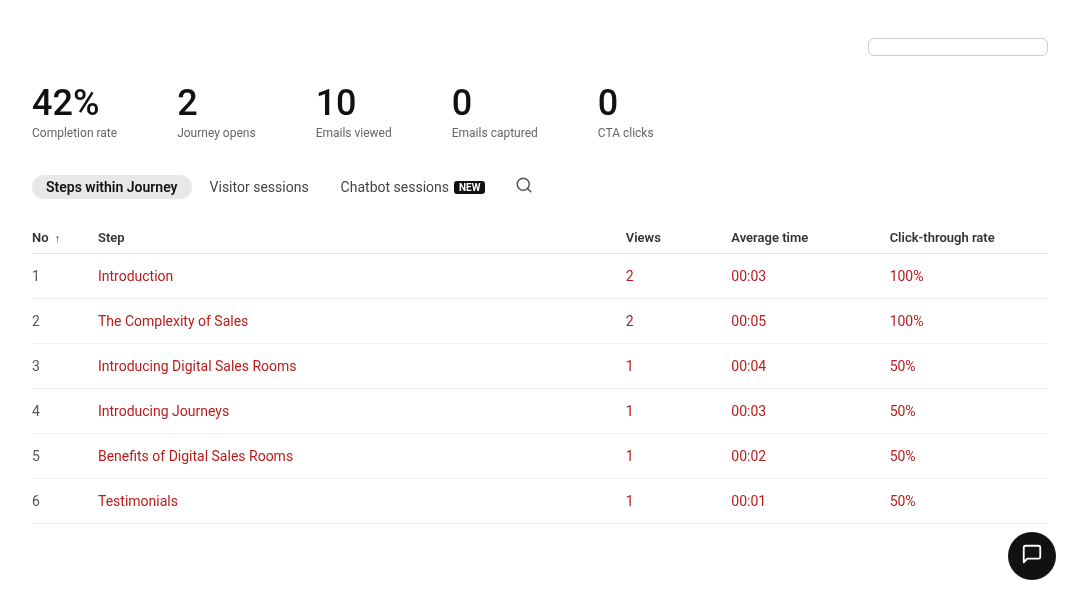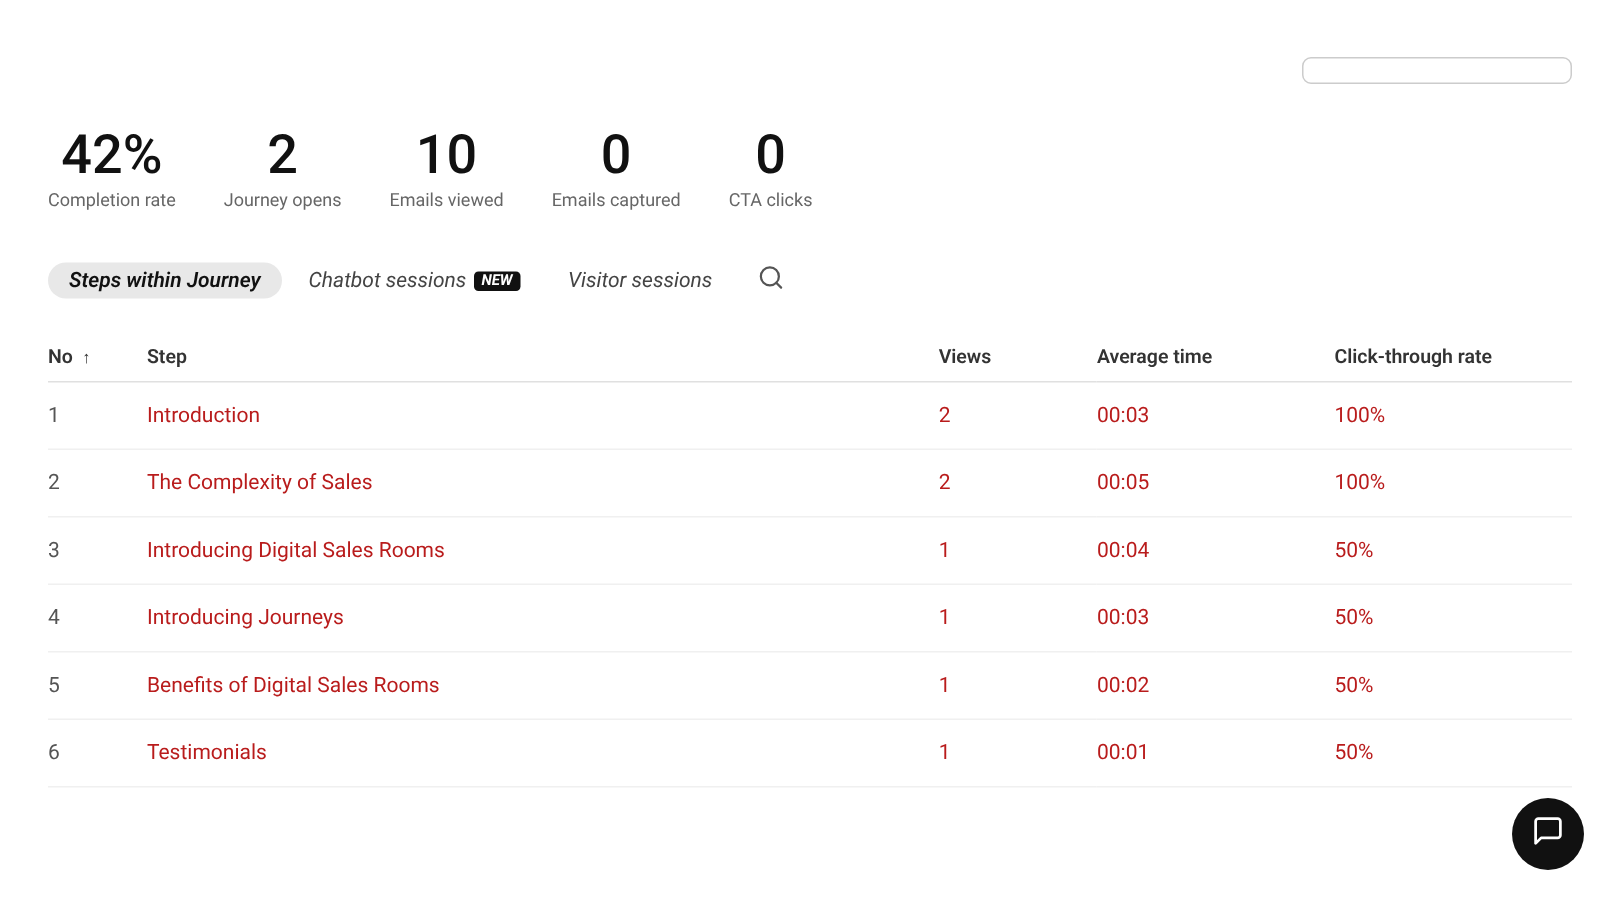--- a/index.html
+++ b/index.html
@@ -57,23 +57,22 @@
       background: #fff;
       cursor: pointer;
       min-width: 180px;
       justify-content: space-between;
       margin-top: 6px;
     }
 
     
     .stats-row {
       display: flex;
-      gap: 32px;
+      gap: 60px;
       margin-bottom: 32px;
-      text-align: center;
     }
     .stat-item {}
     .stat-value {
       font-size: 36px;
       font-weight: 500;
       color: #111;
       line-height: 1.1;
     }
     .stat-label {
       font-size: 12px;
@@ -90,21 +89,20 @@
     }
     .tab {
       padding: 4px 14px;
       border-radius: 20px;
       font-size: 14px;
       cursor: pointer;
       color: #444;
       background: transparent;
       border: none;
       font-family: inherit;
-      font-style: italic;
     }
     .tab.active {
       background: #e8e8e8;
       color: #111;
       font-weight: 600;
     }
     .tab-new-badge {
       background: #111;
       color: #fff;
       font-size: 10px;
@@ -220,22 +218,22 @@
       <div class="stat-label">Emails captured</div>
     </div>
       <div class="stat-item">
       <div class="stat-value">0</div>
       <div class="stat-label">CTA clicks</div>
     </div>
     </div>
 
   <div class="tabs-row">
   <button class="tab active">Steps within Journey</button>
+      <button class="tab">Visitor sessions</button>
       <button class="tab">Chatbot sessions<span class="tab-new-badge">NEW</span></button>
-      <button class="tab">Visitor sessions</button>
       <button class="search-icon-btn"><svg width="18" height="18" viewBox="0 0 24 24" fill="none" stroke="#555" stroke-width="2" stroke-linecap="round" stroke-linejoin="round">
           <circle cx="11" cy="11" r="8"></circle>
           <line x1="21" y1="21" x2="16.65" y2="16.65"></line>
         </svg></button>
     </div>
 
   <table class="data-table">
     <thead>
       <tr>
         <th>

